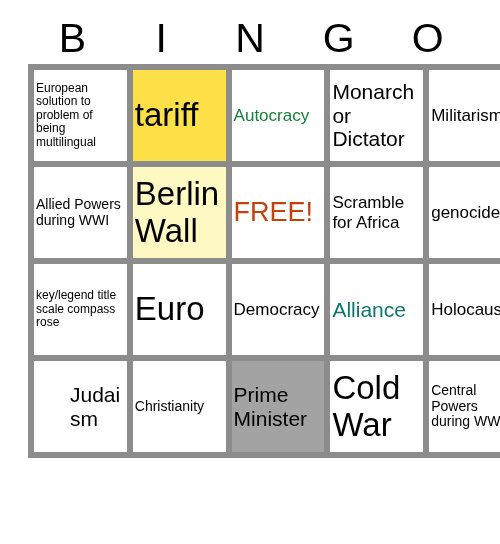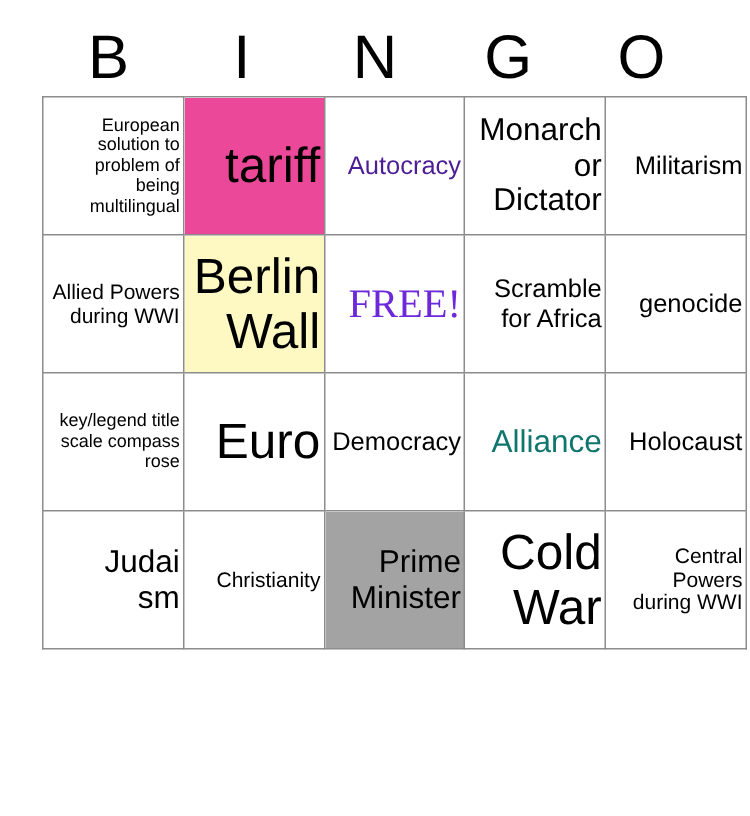--- a/index.html
+++ b/index.html
@@ -35,25 +35,25 @@
     letter-spacing: 0px;
   }
   table.bingo-grid {
     border-collapse: collapse;
     width: 444px;
     table-layout: fixed;
     margin: 0;
     border: 1px solid #8c8c8c;
   }
   table.bingo-grid td {
-    border: 1px solid #4d7c0f;
+    border: 6px solid #4d7c0f;
     width: 88.8px;
     height: 89px;
     padding: 1px 2px;
-    text-align: right;
+    text-align: left;
     vertical-align: middle;
     overflow: hidden;
     line-height: 1.12;
     word-wrap: break-word;
   }
   
   .fs-xxl { font-size: 33px; line-height: 1.05; }
   .fs-xl  { font-size: 27px; line-height: 1.08; }
   .fs-lg  { font-size: 21px; line-height: 1.1; }
   .fs-md  { font-size: 17px; line-height: 1.15; }
@@ -70,29 +70,29 @@
     <div class="header-cell">I</div>
     <div class="header-cell">N</div>
     <div class="header-cell">G</div>
     <div class="header-cell">O</div>
   </div>
 
   <table class="bingo-grid" style="border-color: rgb(140, 140, 140);">
     <tbody>
       <tr>
         <td class="fs-xs" style="border-color: rgb(140, 140, 140); background: rgb(255, 255, 255); color: rgb(0, 0, 0);">European solution to problem of being multilingual</td>
-        <td class="fs-xxl" style="border-color: rgb(140, 140, 140); background: #ec4899; color: rgb(0, 0, 0);">tariff</td>
-        <td class="fs-md" style="border-color: rgb(140, 140, 140); background: rgb(255, 255, 255); color: #4c1d95;">Autocracy</td>
+        <td class="fs-xxl" style="border-color: rgb(140, 140, 140); background: #fde047; color: rgb(0, 0, 0);">tariff</td>
+        <td class="fs-md" style="border-color: rgb(140, 140, 140); background: rgb(255, 255, 255); color: #15803d;">Autocracy</td>
         <td class="fs-lg" style="border-color: rgb(140, 140, 140); background: rgb(255, 255, 255); color: rgb(0, 0, 0);">Monarch or Dictator</td>
         <td class="fs-md" style="border-color: rgb(140, 140, 140); background: rgb(255, 255, 255); color: rgb(0, 0, 0);">Militarism</td>
       </tr>
       <tr>
         <td class="fs-sm" style="border-color: rgb(140, 140, 140); background: rgb(255, 255, 255); color: rgb(0, 0, 0);">Allied Powers during WWI</td>
         <td class="fs-xxl" style="border-color: rgb(140, 140, 140); background: #fef9c3; color: rgb(0, 0, 0);">Berlin Wall</td>
-        <td class="fs-xl" style="border-color: rgb(140, 140, 140); background: rgb(255, 255, 255); color: #6d28d9; font-family: Liberation Serif, serif;">FREE!</td>
+        <td class="fs-xl" style="border-color: rgb(140, 140, 140); background: rgb(255, 255, 255); color: #c2410c;">FREE!</td>
         <td class="fs-md" style="border-color: rgb(140, 140, 140); background: rgb(255, 255, 255); color: rgb(0, 0, 0);">Scramble for Africa</td>
         <td class="fs-md" style="border-color: rgb(140, 140, 140); background: rgb(255, 255, 255); color: rgb(0, 0, 0);">genocide</td>
       </tr>
       <tr>
         <td class="fs-xs" style="border-color: rgb(140, 140, 140); background: rgb(255, 255, 255); color: rgb(0, 0, 0);">key/legend title scale compass rose</td>
         <td class="fs-xxl" style="border-color: rgb(140, 140, 140); background: rgb(255, 255, 255); color: rgb(0, 0, 0);">Euro</td>
         <td class="fs-md" style="border-color: rgb(140, 140, 140); background: rgb(255, 255, 255); color: rgb(0, 0, 0);">Democracy</td>
         <td class="fs-lg" style="border-color: rgb(140, 140, 140); background: rgb(255, 255, 255); color: #0f766e;">Alliance</td>
         <td class="fs-md" style="border-color: rgb(140, 140, 140); background: rgb(255, 255, 255); color: rgb(0, 0, 0);">Holocaust</td>
       </tr>

